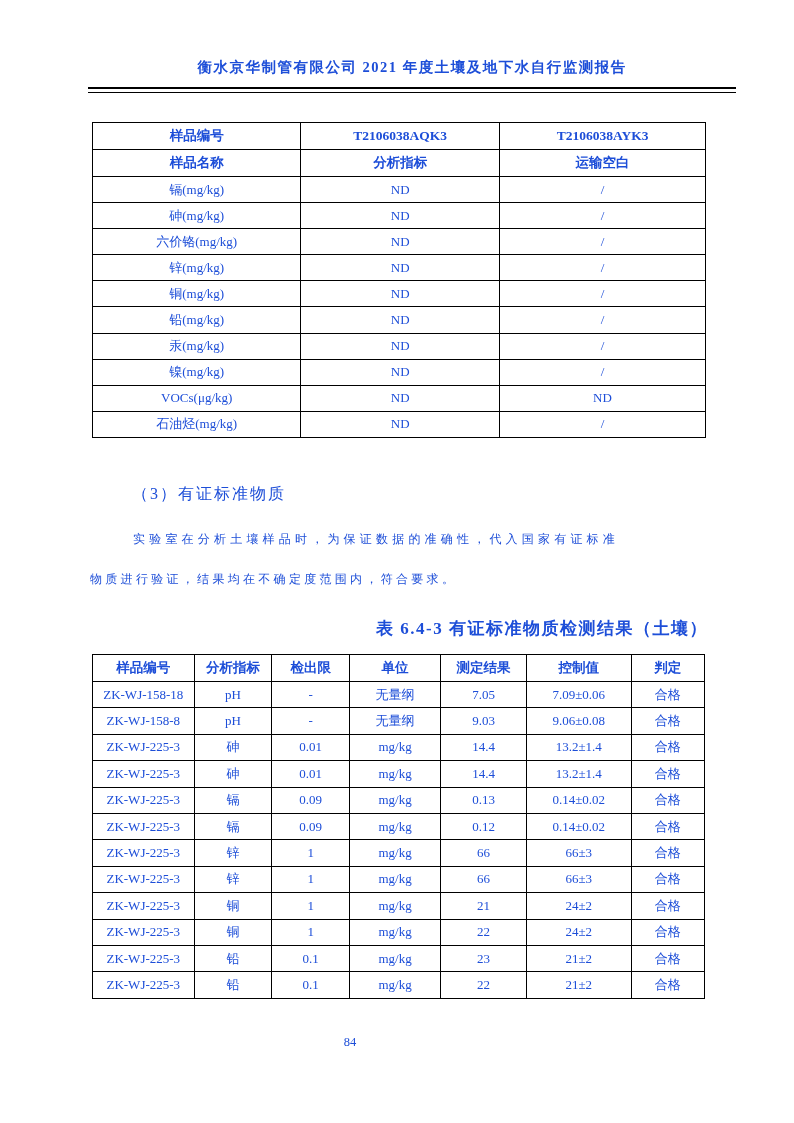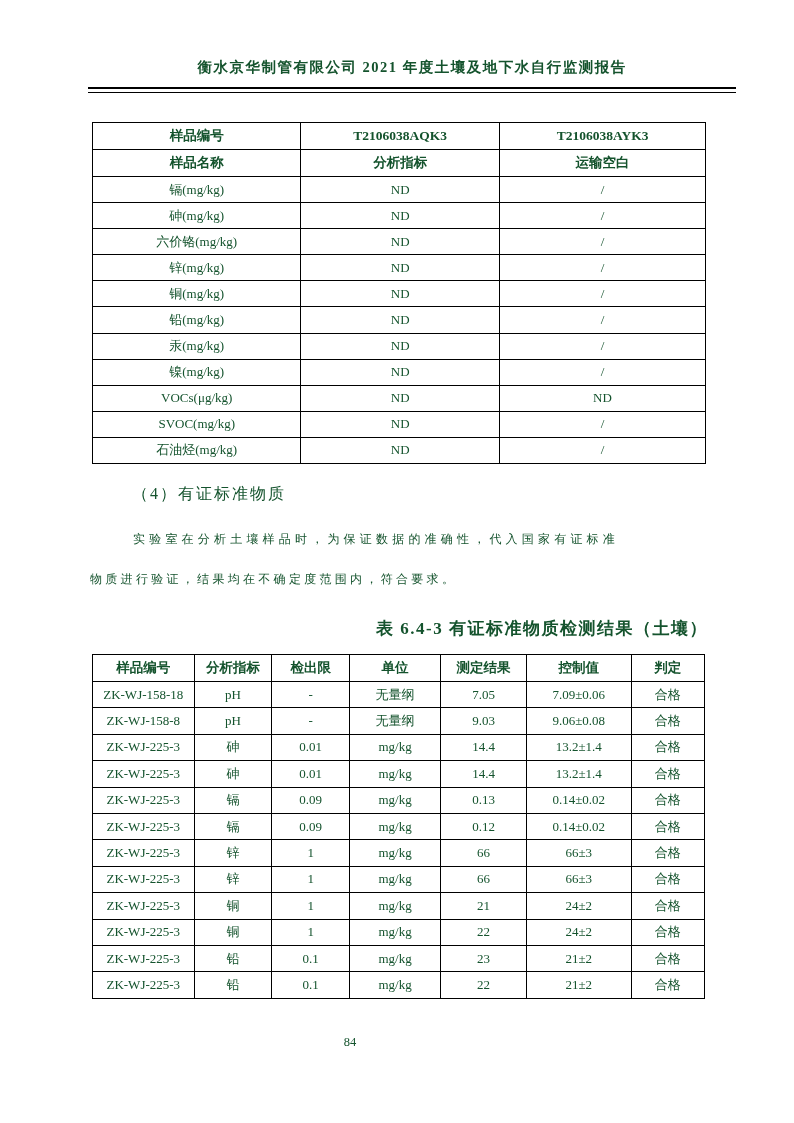--- a/index.html
+++ b/index.html
@@ -2,21 +2,21 @@
 <html><head>
 <meta charset="utf-8">
 <style>
   html,body{margin:0;padding:0;background:#e8e8e8;}
   .page{
     position:relative;
     width:794px;height:1123px;
     margin:0 auto;
     background:#ffffff;
     font-family:"Liberation Serif","DejaVu Serif",serif;
-    color:#14532d;
+    color:#1d4ed8;
     overflow:hidden;
   }
   .doc-header-title{
     position:absolute;top:58px;left:88px;width:648px;
     text-align:center;
     font-size:14.5px;font-weight:bold;
     letter-spacing:1.5px;
   }
   .doc-header-rule{
     position:absolute;top:87px;left:88px;width:648px;
@@ -136,33 +136,28 @@
           <td>镍(mg/kg)</td>
           <td>ND</td>
           <td>/</td>
         </tr>
         <tr>
           <td>VOCs(μg/kg)</td>
           <td>ND</td>
           <td>ND</td>
         </tr>
         <tr>
-          <td>SVOC(mg/kg)</td>
-          <td>ND</td>
-          <td>/</td>
-        </tr>
-        <tr>
           <td>石油烃(mg/kg)</td>
           <td>ND</td>
           <td>/</td>
         </tr>
       </tbody>
   </table>
 
-  <div class="section-heading">（4）有证标准物质</div>
+  <div class="section-heading">（3）有证标准物质</div>
 
   <div class="para-line para-line-1">实验室在分析土壤样品时，为保证数据的准确性，代入国家有证标准</div>
   <div class="para-line para-line-2">物质进行验证，结果均在不确定度范围内，符合要求。</div>
 
   <div class="crm-table-title">表 6.4-3  有证标准物质检测结果（土壤）</div>
 
   <table class="crm-table">
     <colgroup>
       <col style="width:16.6%">
         <col style="width:12.7%">

